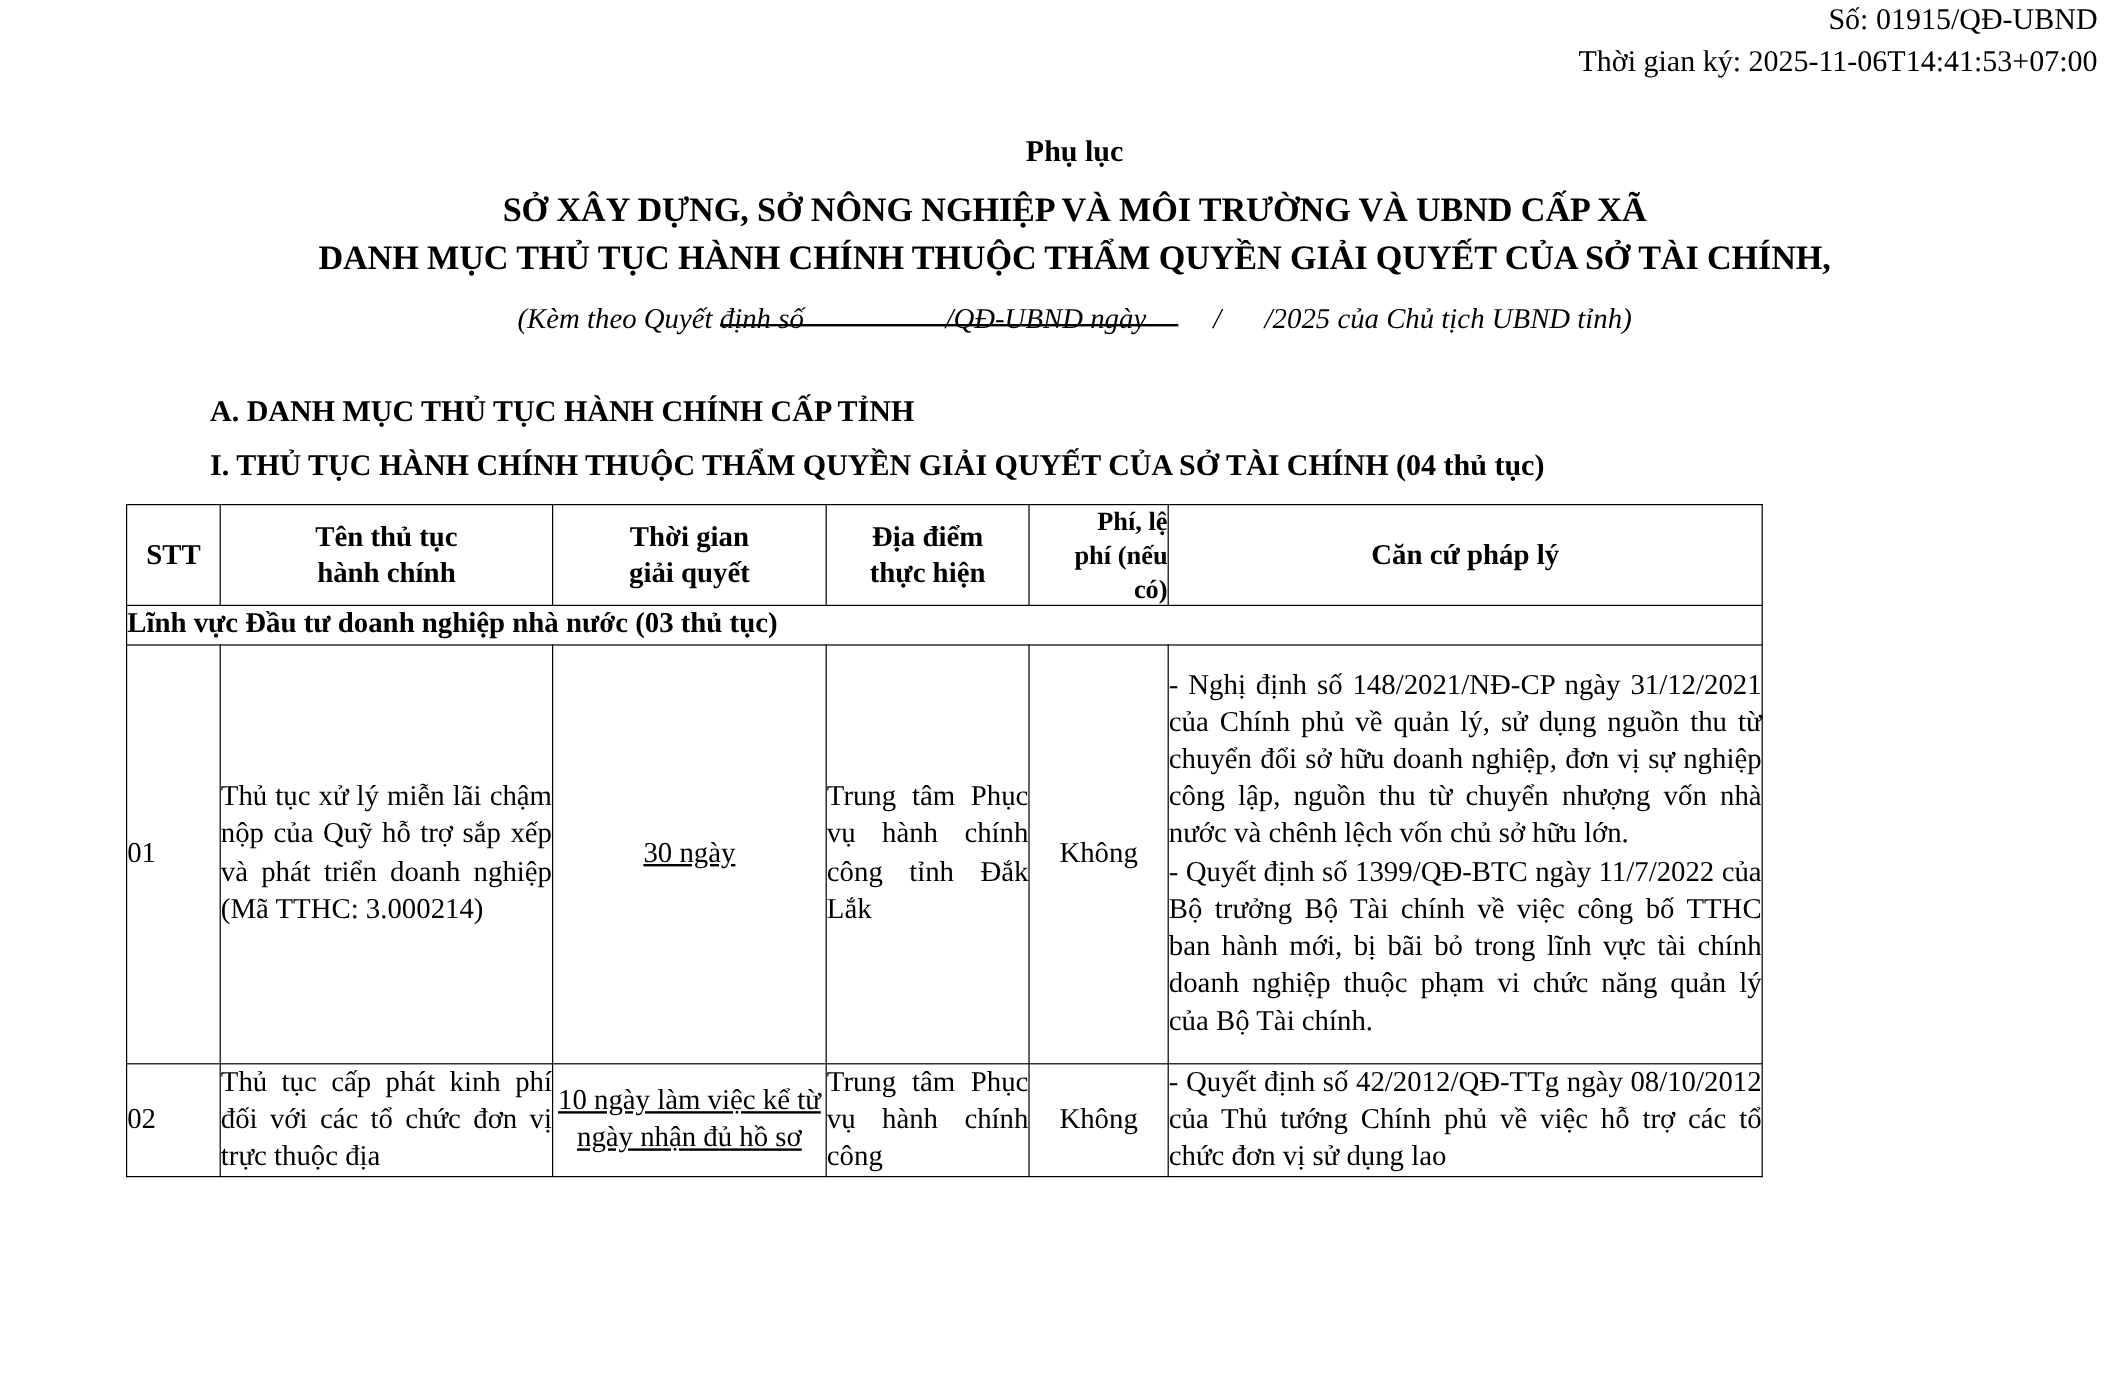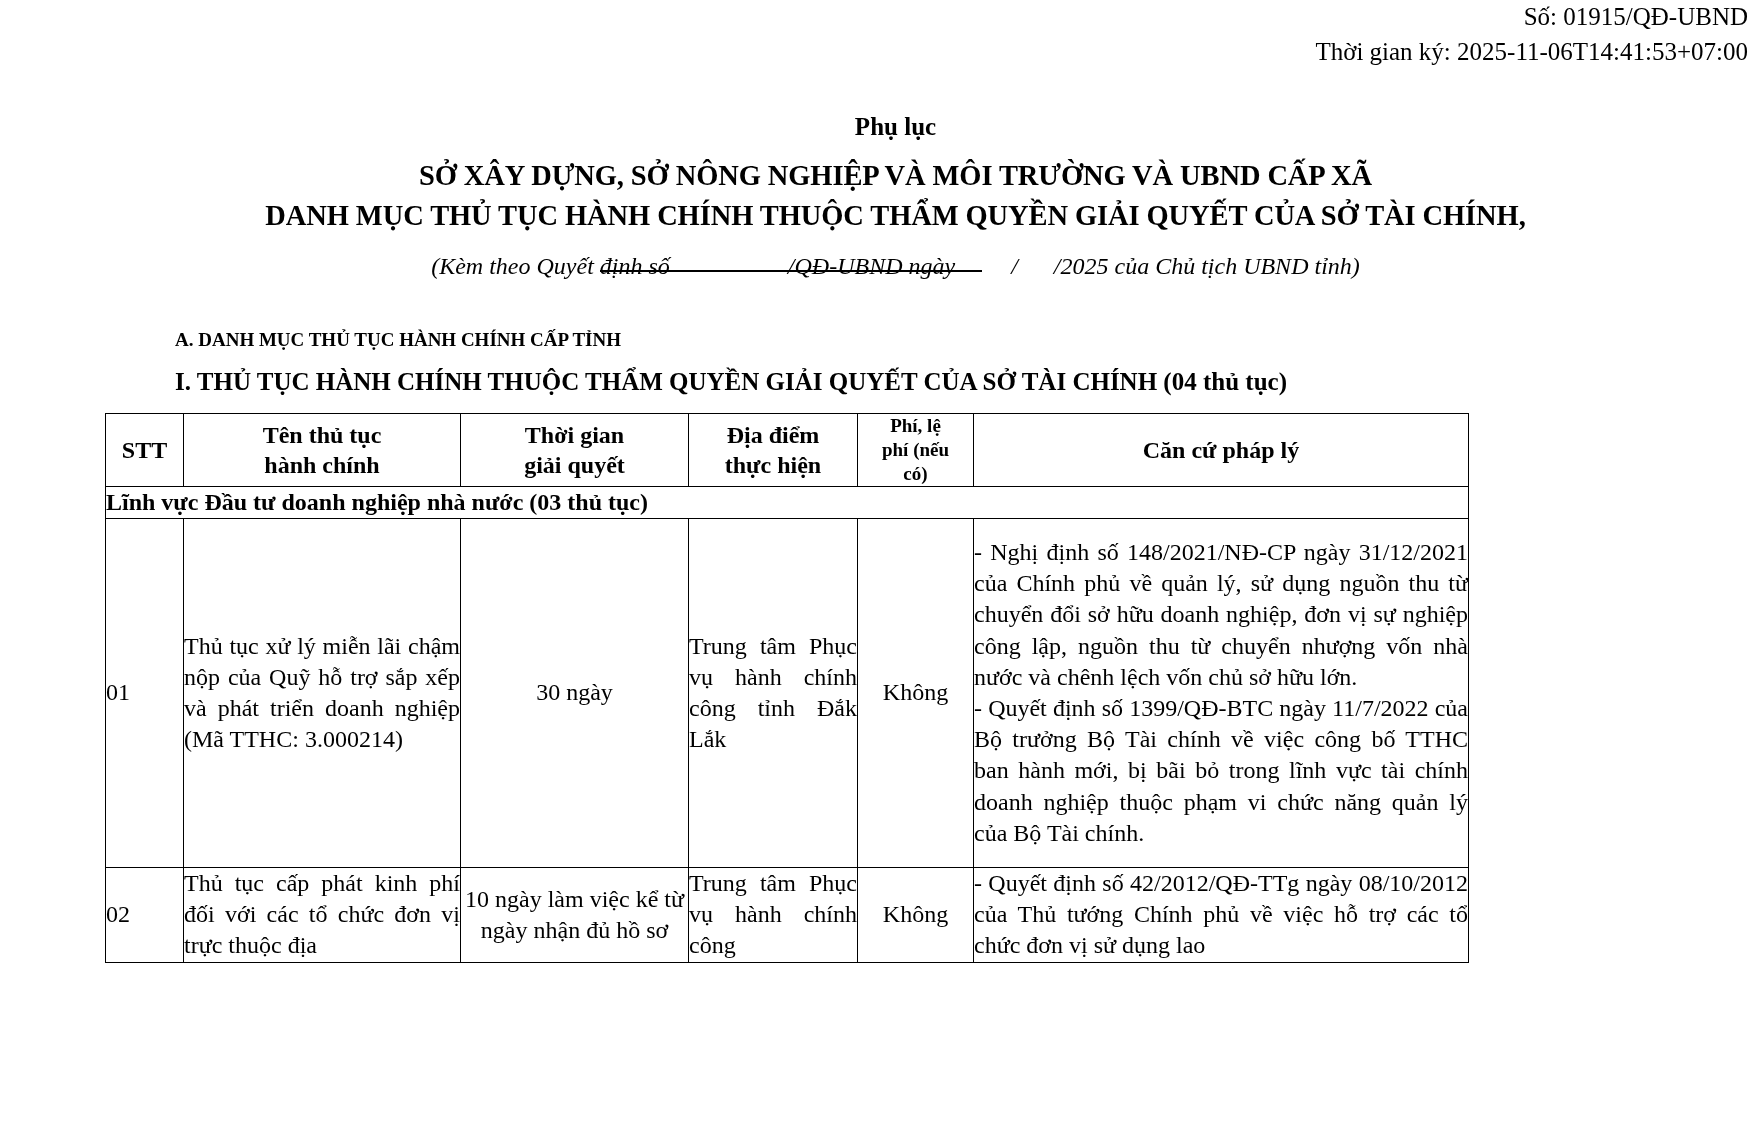--- a/index.html
+++ b/index.html
@@ -69,21 +69,21 @@
   .underline-rule {
     position: absolute;
     left: 600px;
     top: 270px;
     width: 382px;
     height: 2px;
     background: #000;
   }
 
   .section-a {
-    font-size: 19px;
+    font-size: 25px;
     font-weight: bold;
     margin-top: 48px;
     margin-left: 175px;
     line-height: 1.25;
   }
   .section-i {
     font-size: 25px;
     font-weight: bold;
     margin-top: 14px;
     margin-left: 175px;
@@ -111,21 +111,21 @@
   .col-cc    { width: 495px; }
 
   thead td {
     text-align: center;
     font-weight: bold;
     font-size: 24px;
     line-height: 1.26;
     padding: 14px 6px;
     height: 72px;
   }
-  thead td.hdr-phi { font-size: 19px; }
+  thead td.hdr-phi { font-size: 22px; text-align: right; }
 
   .linh-vuc td {
     font-weight: bold;
     font-size: 24px;
     padding: 9px 10px 9px 12px;
     text-align: left;
   }
 
   tbody td {
     font-size: 24px;
@@ -137,20 +137,21 @@
   td.c-ten {
     text-align: justify;
     text-align-last: left;
     padding: 8px 8px 8px 12px;
     vertical-align: middle;
   }
   td.c-tg {
     text-align: center;
     padding: 8px 10px;
     vertical-align: middle;
+    text-decoration: underline;
   }
   td.c-dd {
     text-align: justify;
     text-align-last: left;
     padding: 8px 8px 8px 10px;
     vertical-align: middle;
   }
   td.c-phi {
     text-align: center;
     vertical-align: middle;

